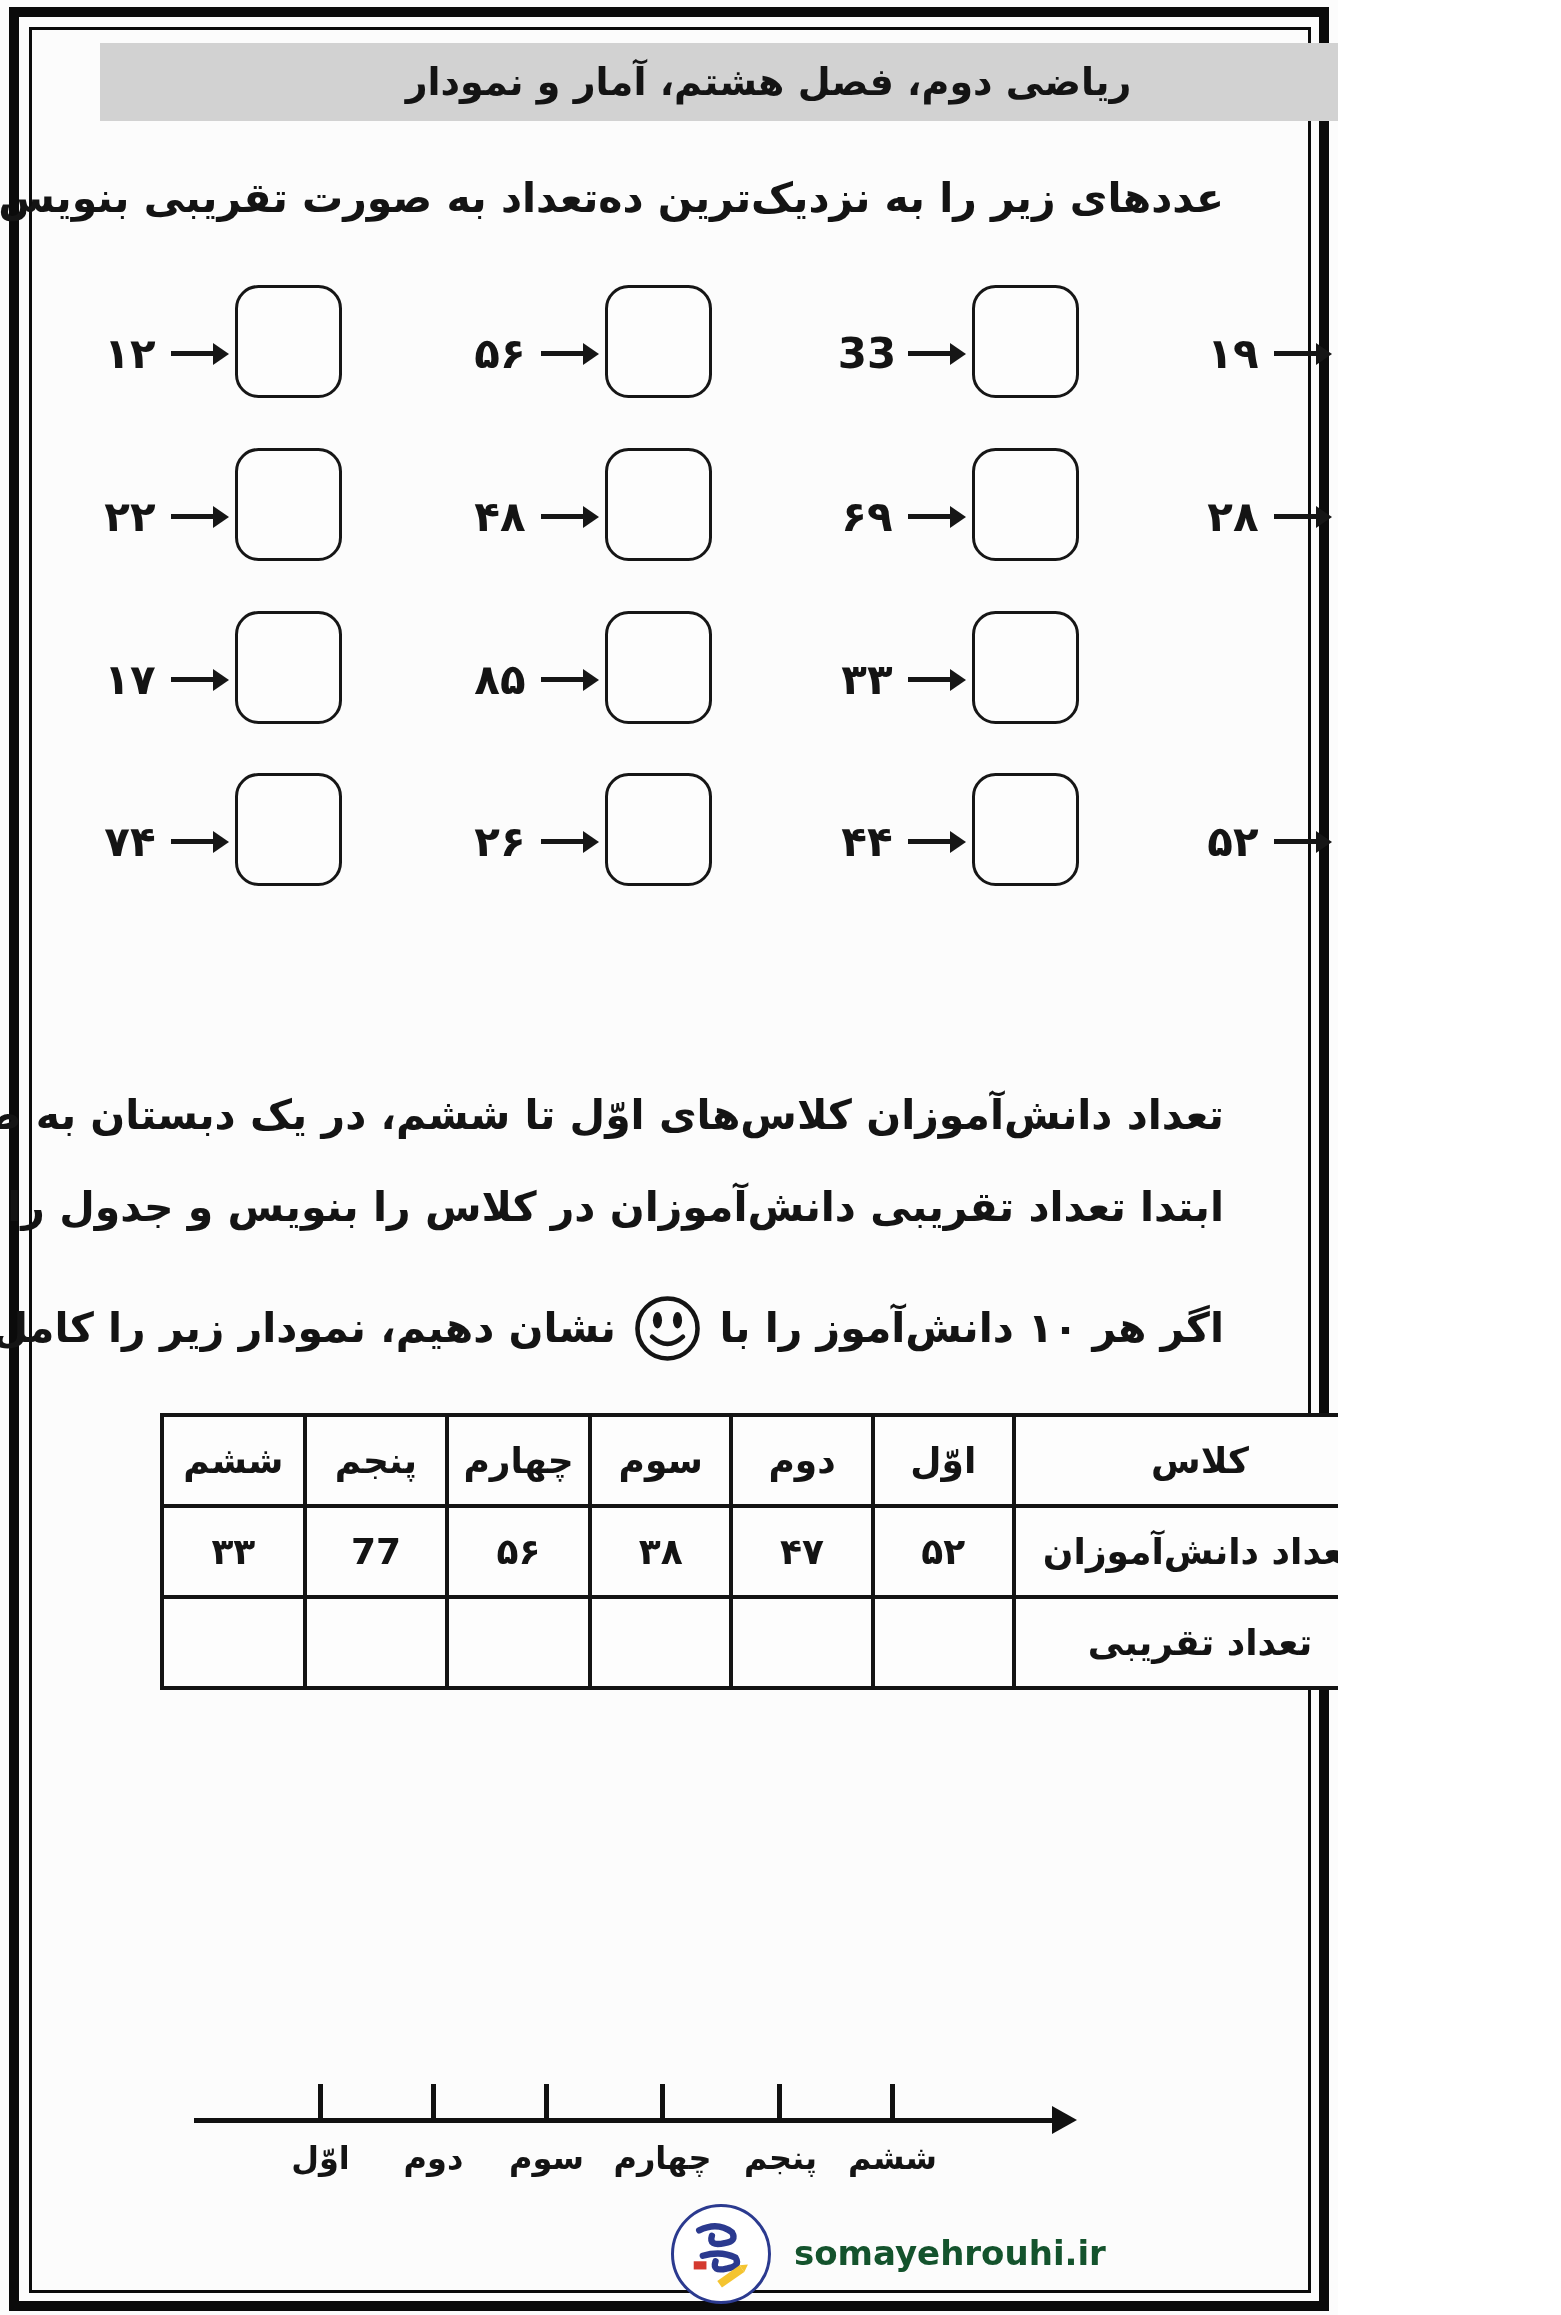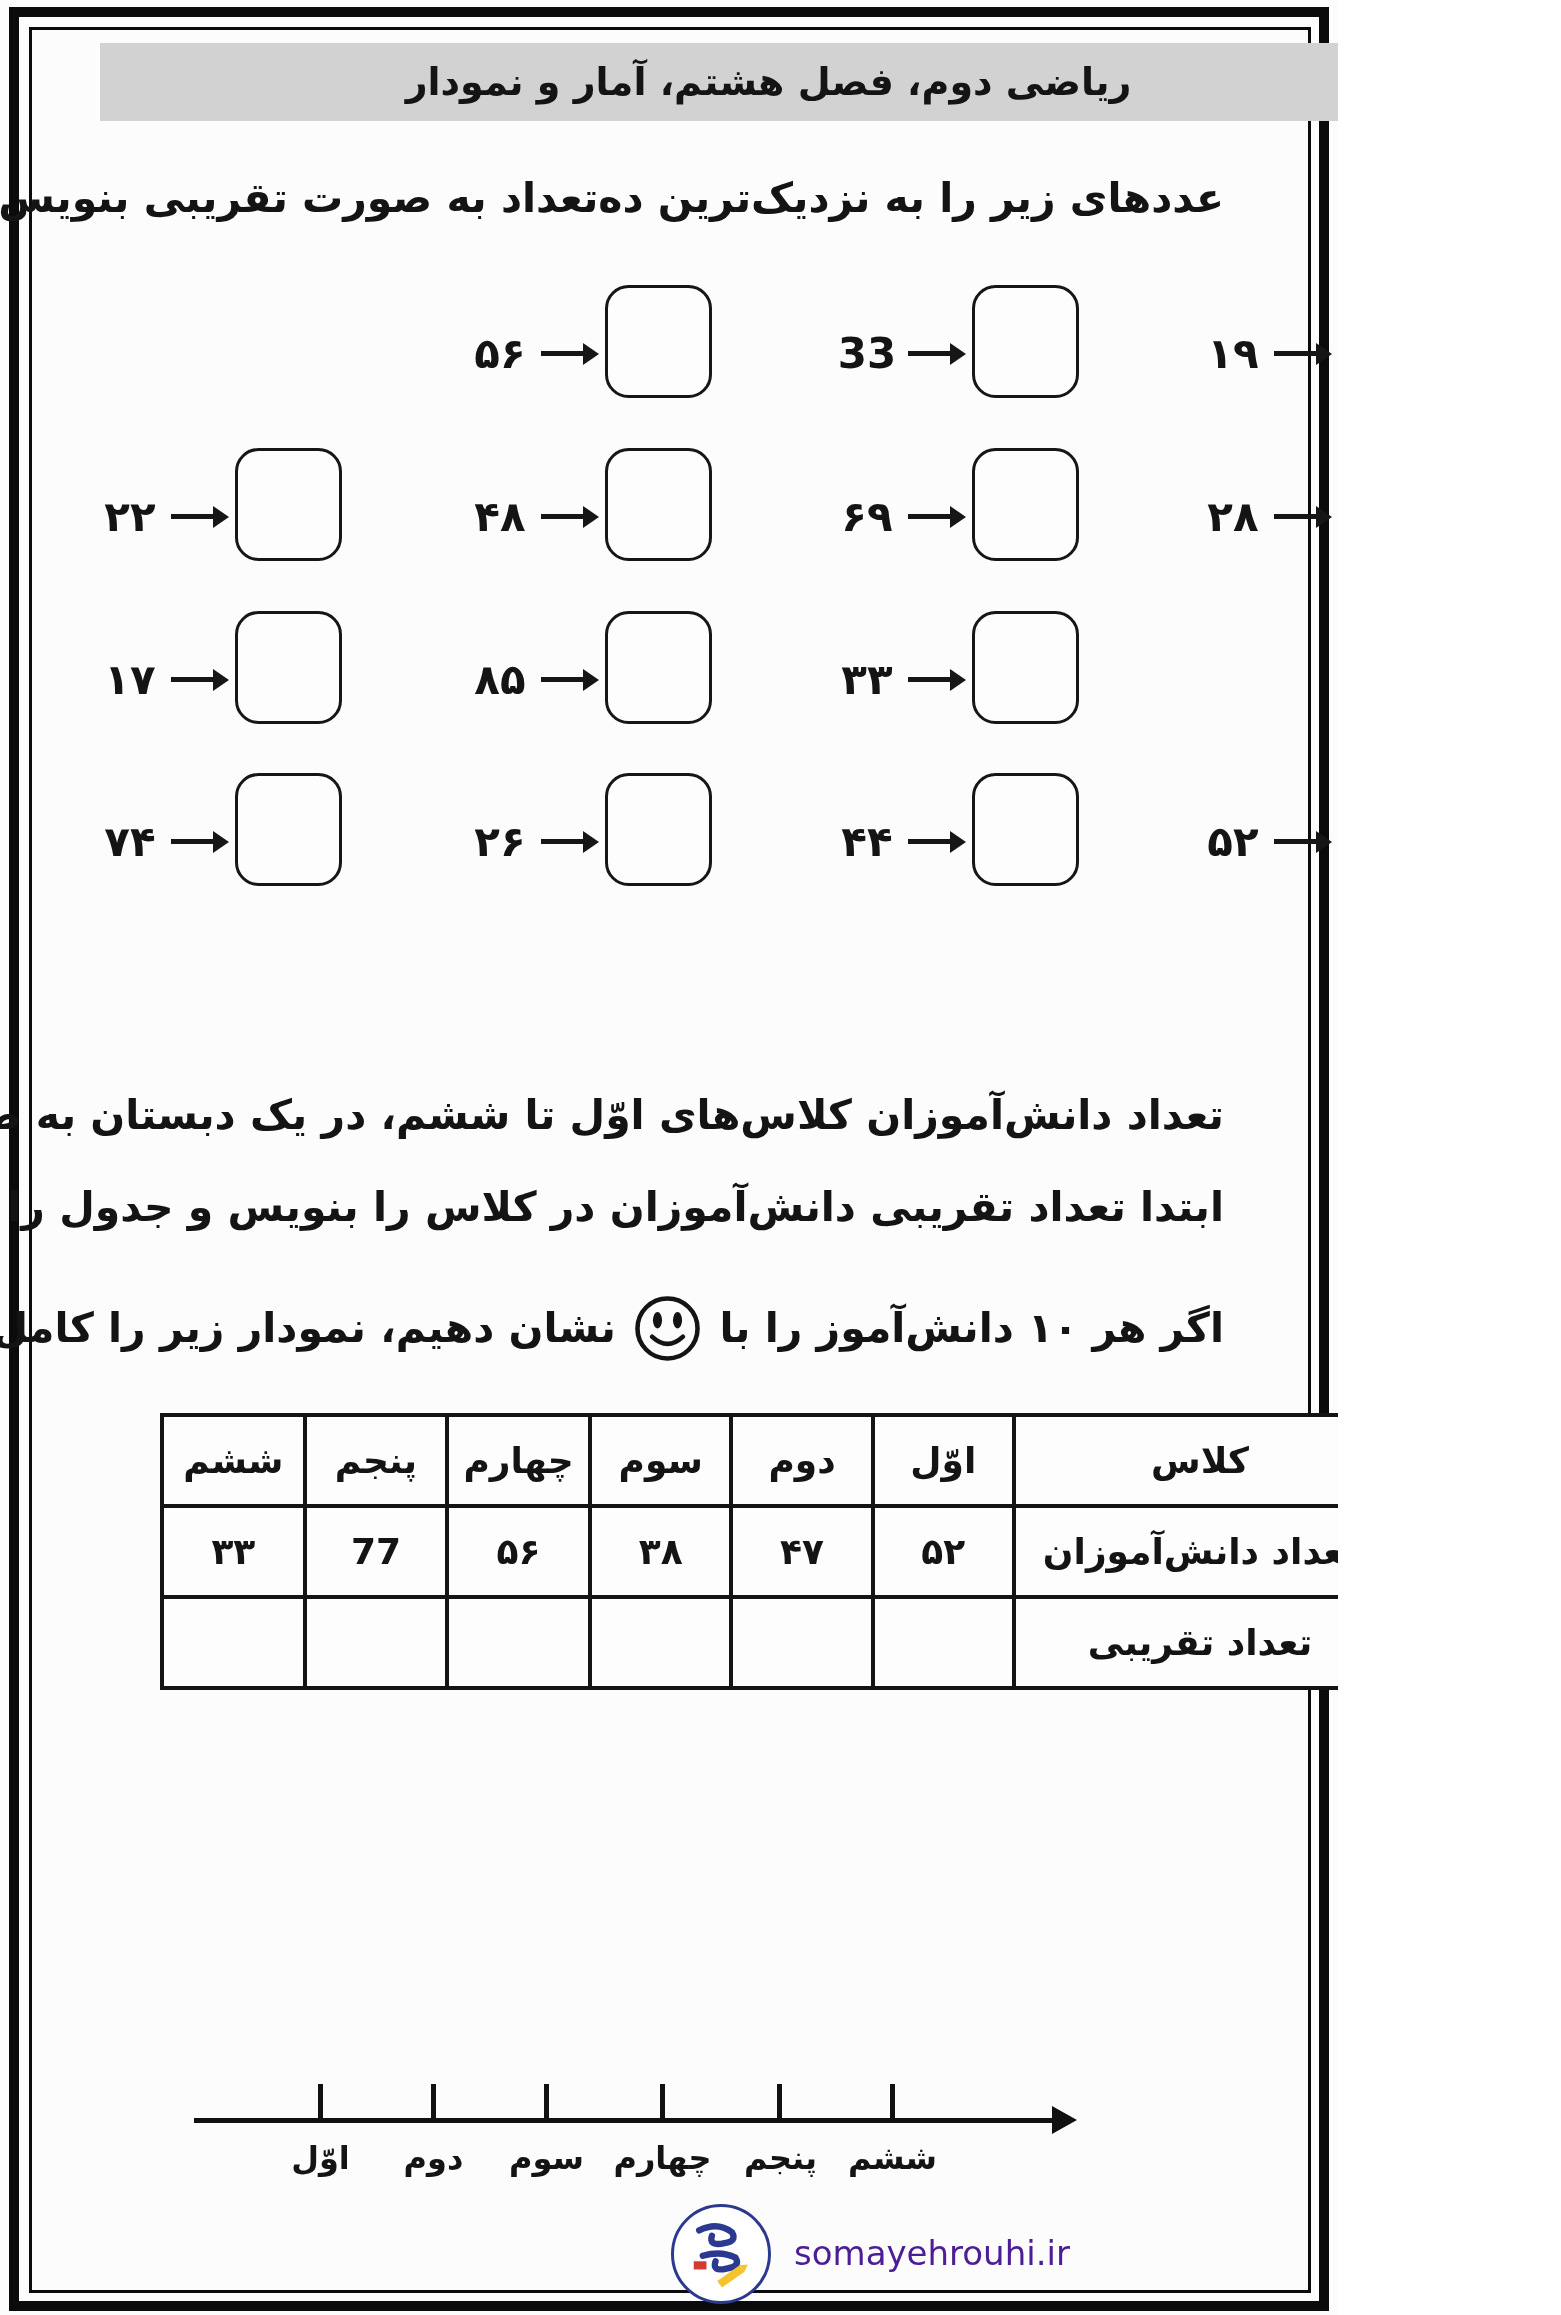--- a/index.html
+++ b/index.html
@@ -38,37 +38,42 @@
   .axis-line{position:absolute;left:0;top:41px;width:859px;height:5.4px;background:#111;}
   .axis-head{position:absolute;left:858px;top:43px;transform:translateY(-50%);
     border-left:25px solid #111;border-top:14.5px solid transparent;border-bottom:14.5px solid transparent;}
   .tick{position:absolute;top:7.2px;width:5.4px;height:36px;background:#111;}
   .tick-label{position:absolute;top:62px;width:127px;text-align:center;font-size:32px;font-weight:700;direction:rtl;}
   
   .smiley{display:inline-flex;align-items:center;}
   
   .logo-badge{position:absolute;left:671px;top:2204px;width:100px;height:100px;border-radius:50%;
     border:3.6px solid #2b3a8f;background:#ffffff;box-sizing:border-box;z-index:3;display:flex;align-items:center;justify-content:center;}
-  .site-text{position:absolute;left:794px;top:2233px;font-size:34px;font-weight:400;color:#4c1d95;z-index:3;}
+  .site-text{position:absolute;left:794px;top:2233px;font-size:34px;font-weight:700;color:#14532d;z-index:3;}
 </style>
 </head>
 <body>
 
 <div class="page">
 
   <div class="frame-outer"></div>
   <div class="frame-inner"></div>
 
   <div class="header-bar">
     <div class="header-title">ریاضی دوم، فصل هشتم، آمار و نمودار</div>
   </div>
 
   <div class="instr instr-1">عددهای زیر را به نزدیک‌ترین ده‌تعداد به صورت تقریبی بنویس.</div>
 
   <div class="r-row" style="top:285px">
+    <div class="r-item" style="left:100px">
+      <span class="num">۱۲</span>
+      <span class="arrow"></span>
+      <div class="rbox"></div>
+    </div>
     <div class="r-item" style="left:470px">
       <span class="num">۵۶</span>
       <span class="arrow"></span>
       <div class="rbox"></div>
     </div>
     <div class="r-item" style="left:837px">
       <span class="num">33</span>
       <span class="arrow"></span>
       <div class="rbox"></div>
     </div>

